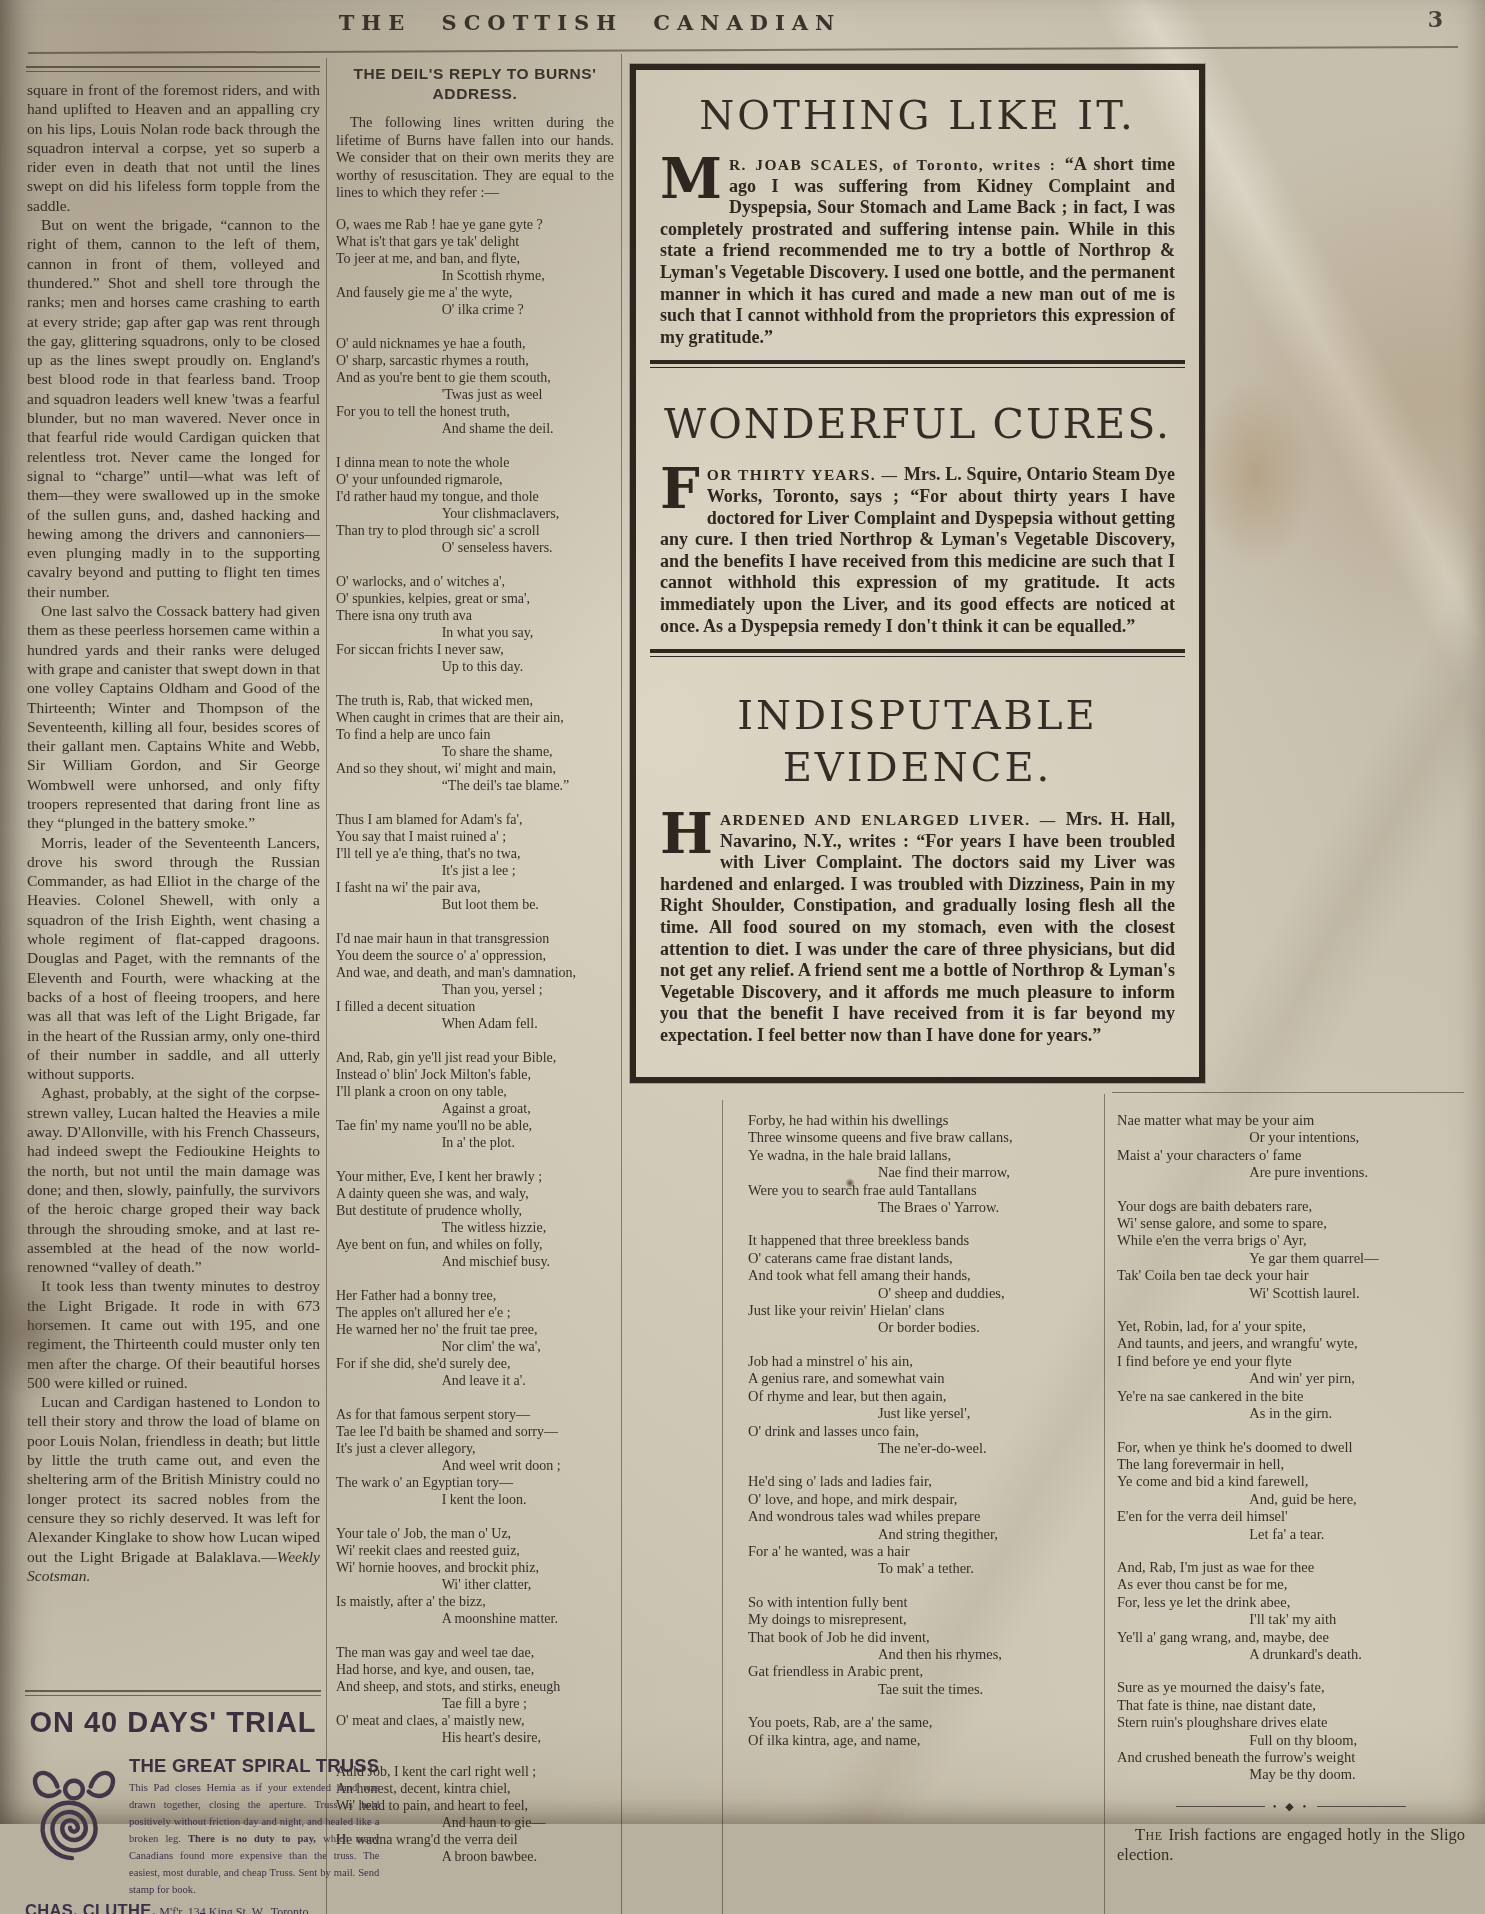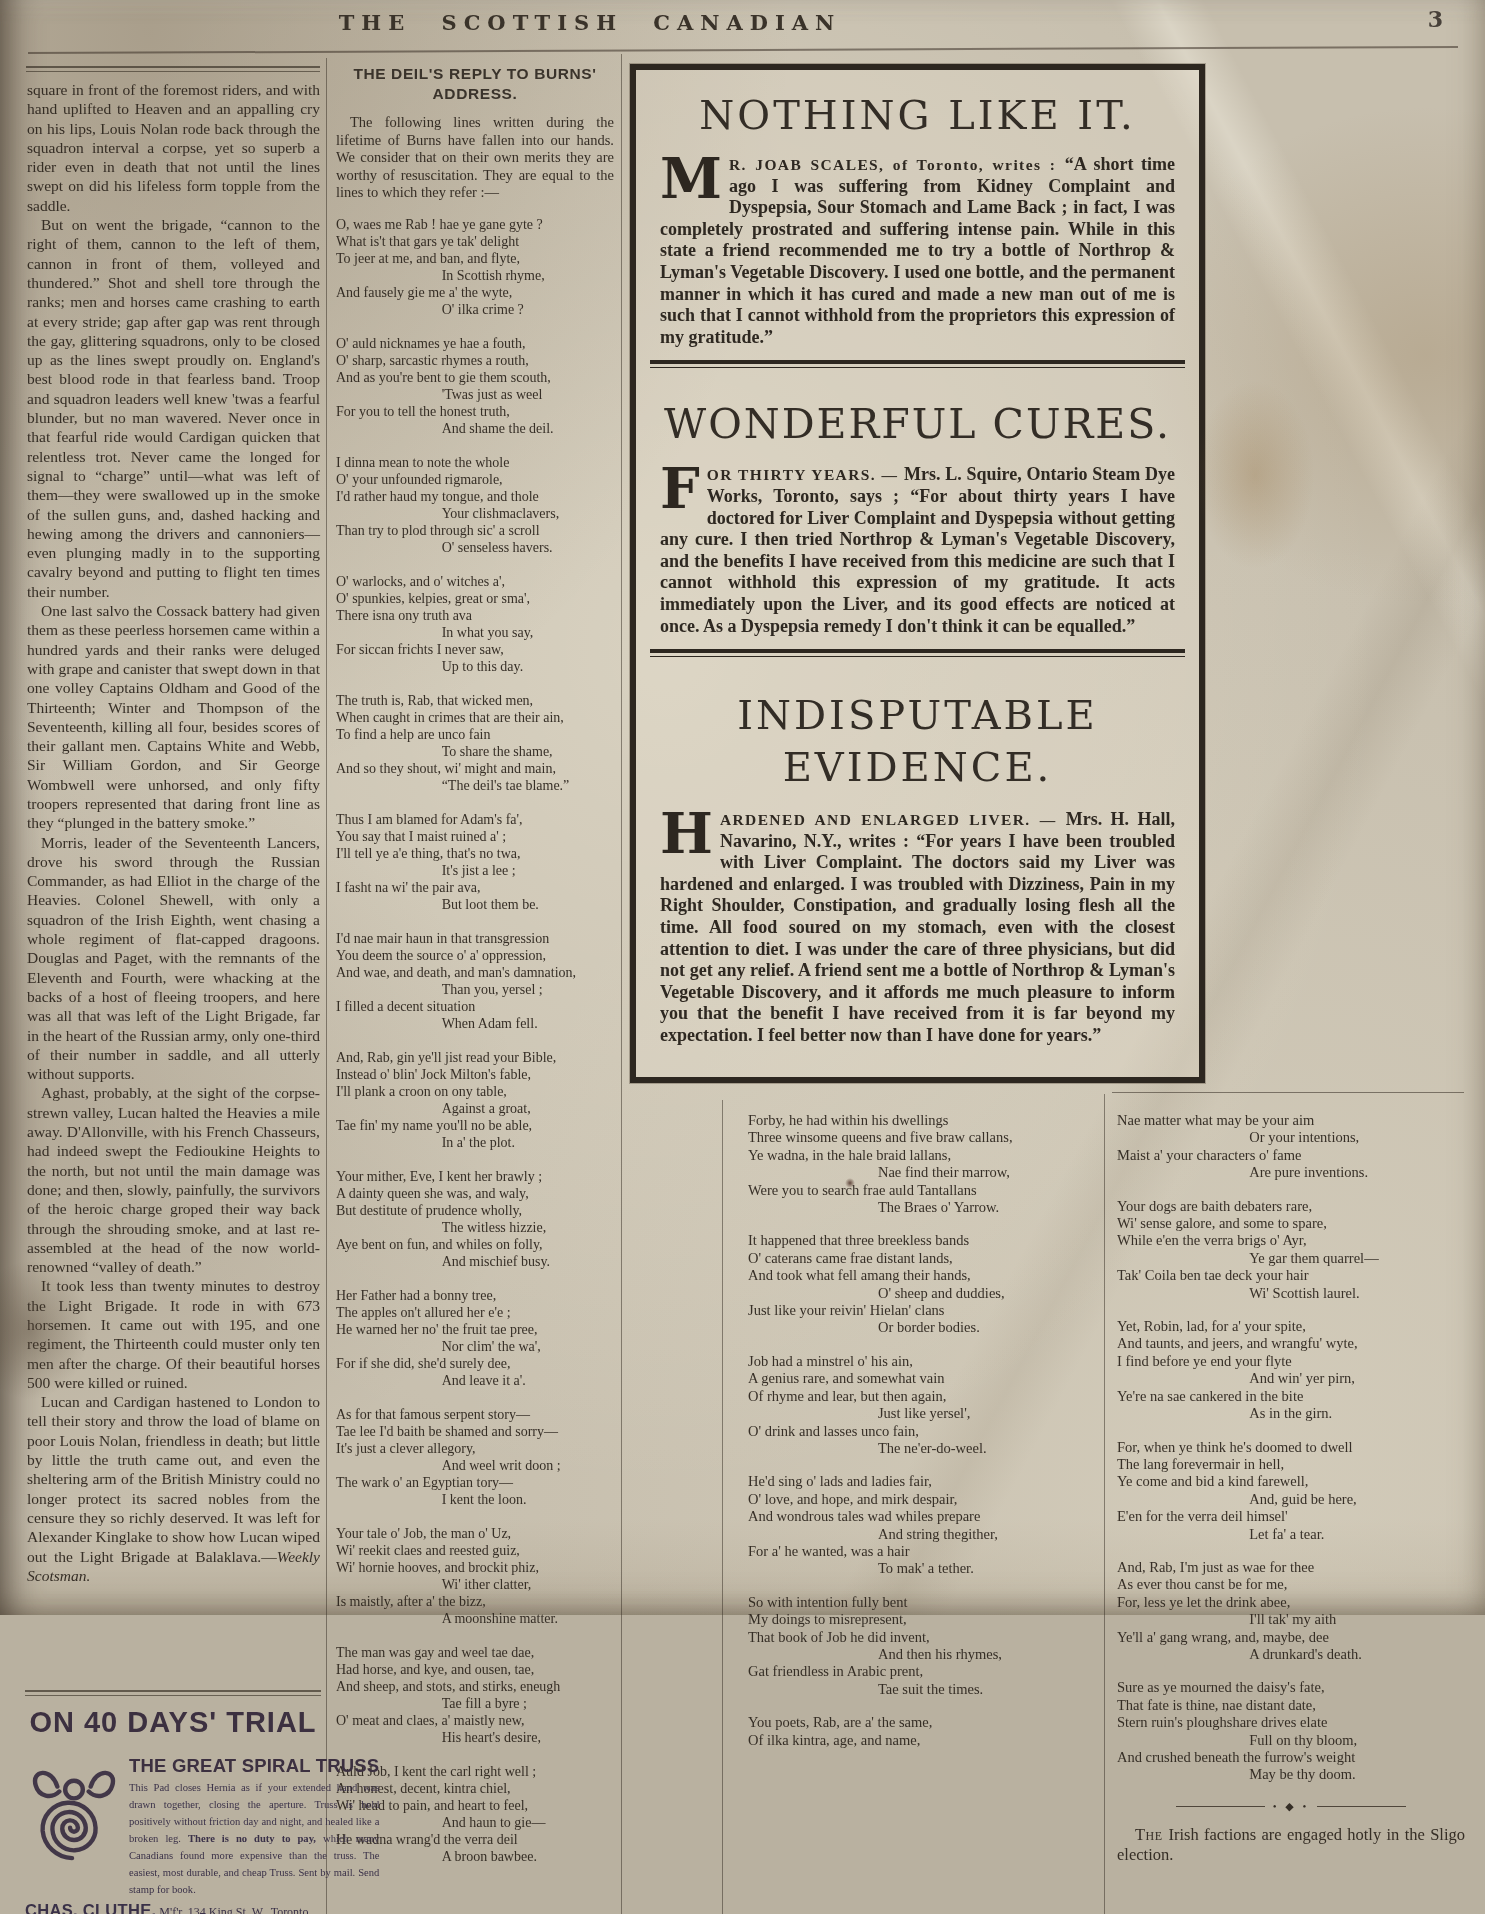--- a/index.html
+++ b/index.html
@@ -2,21 +2,21 @@
 <html><head>
 <meta charset="utf-8">
 <style>
   html,body{margin:0;padding:0;}
   body{
     width:1485px;height:1914px;overflow:hidden;
     font-family:"Liberation Serif", serif;
     background:#b9b1a0;
   }
   #page{
-    position:relative;width:1485px;height:1615px;
+    position:relative;width:1485px;height:1824px;
     color:#342d25;
     background-color:#c7bfae;
     background-image:
       radial-gradient(ellipse at 10% 2%, rgba(125,110,88,.40), transparent 34%),
       radial-gradient(ellipse at 0% 70%, rgba(120,105,85,.25), transparent 25%),
       radial-gradient(ellipse at 96% 22%, rgba(146,118,78,.28), transparent 14%),
       radial-gradient(ellipse at 45% 40%, rgba(255,250,233,.30), transparent 62%),
       radial-gradient(ellipse at 85% 90%, rgba(230,224,206,.35), transparent 45%),
       linear-gradient(118deg, transparent 72%, rgba(110,95,72,.14) 74.5%, transparent 77%),
       linear-gradient(62deg,  transparent 84%, rgba(255,252,240,.35) 86%, transparent 88%),

